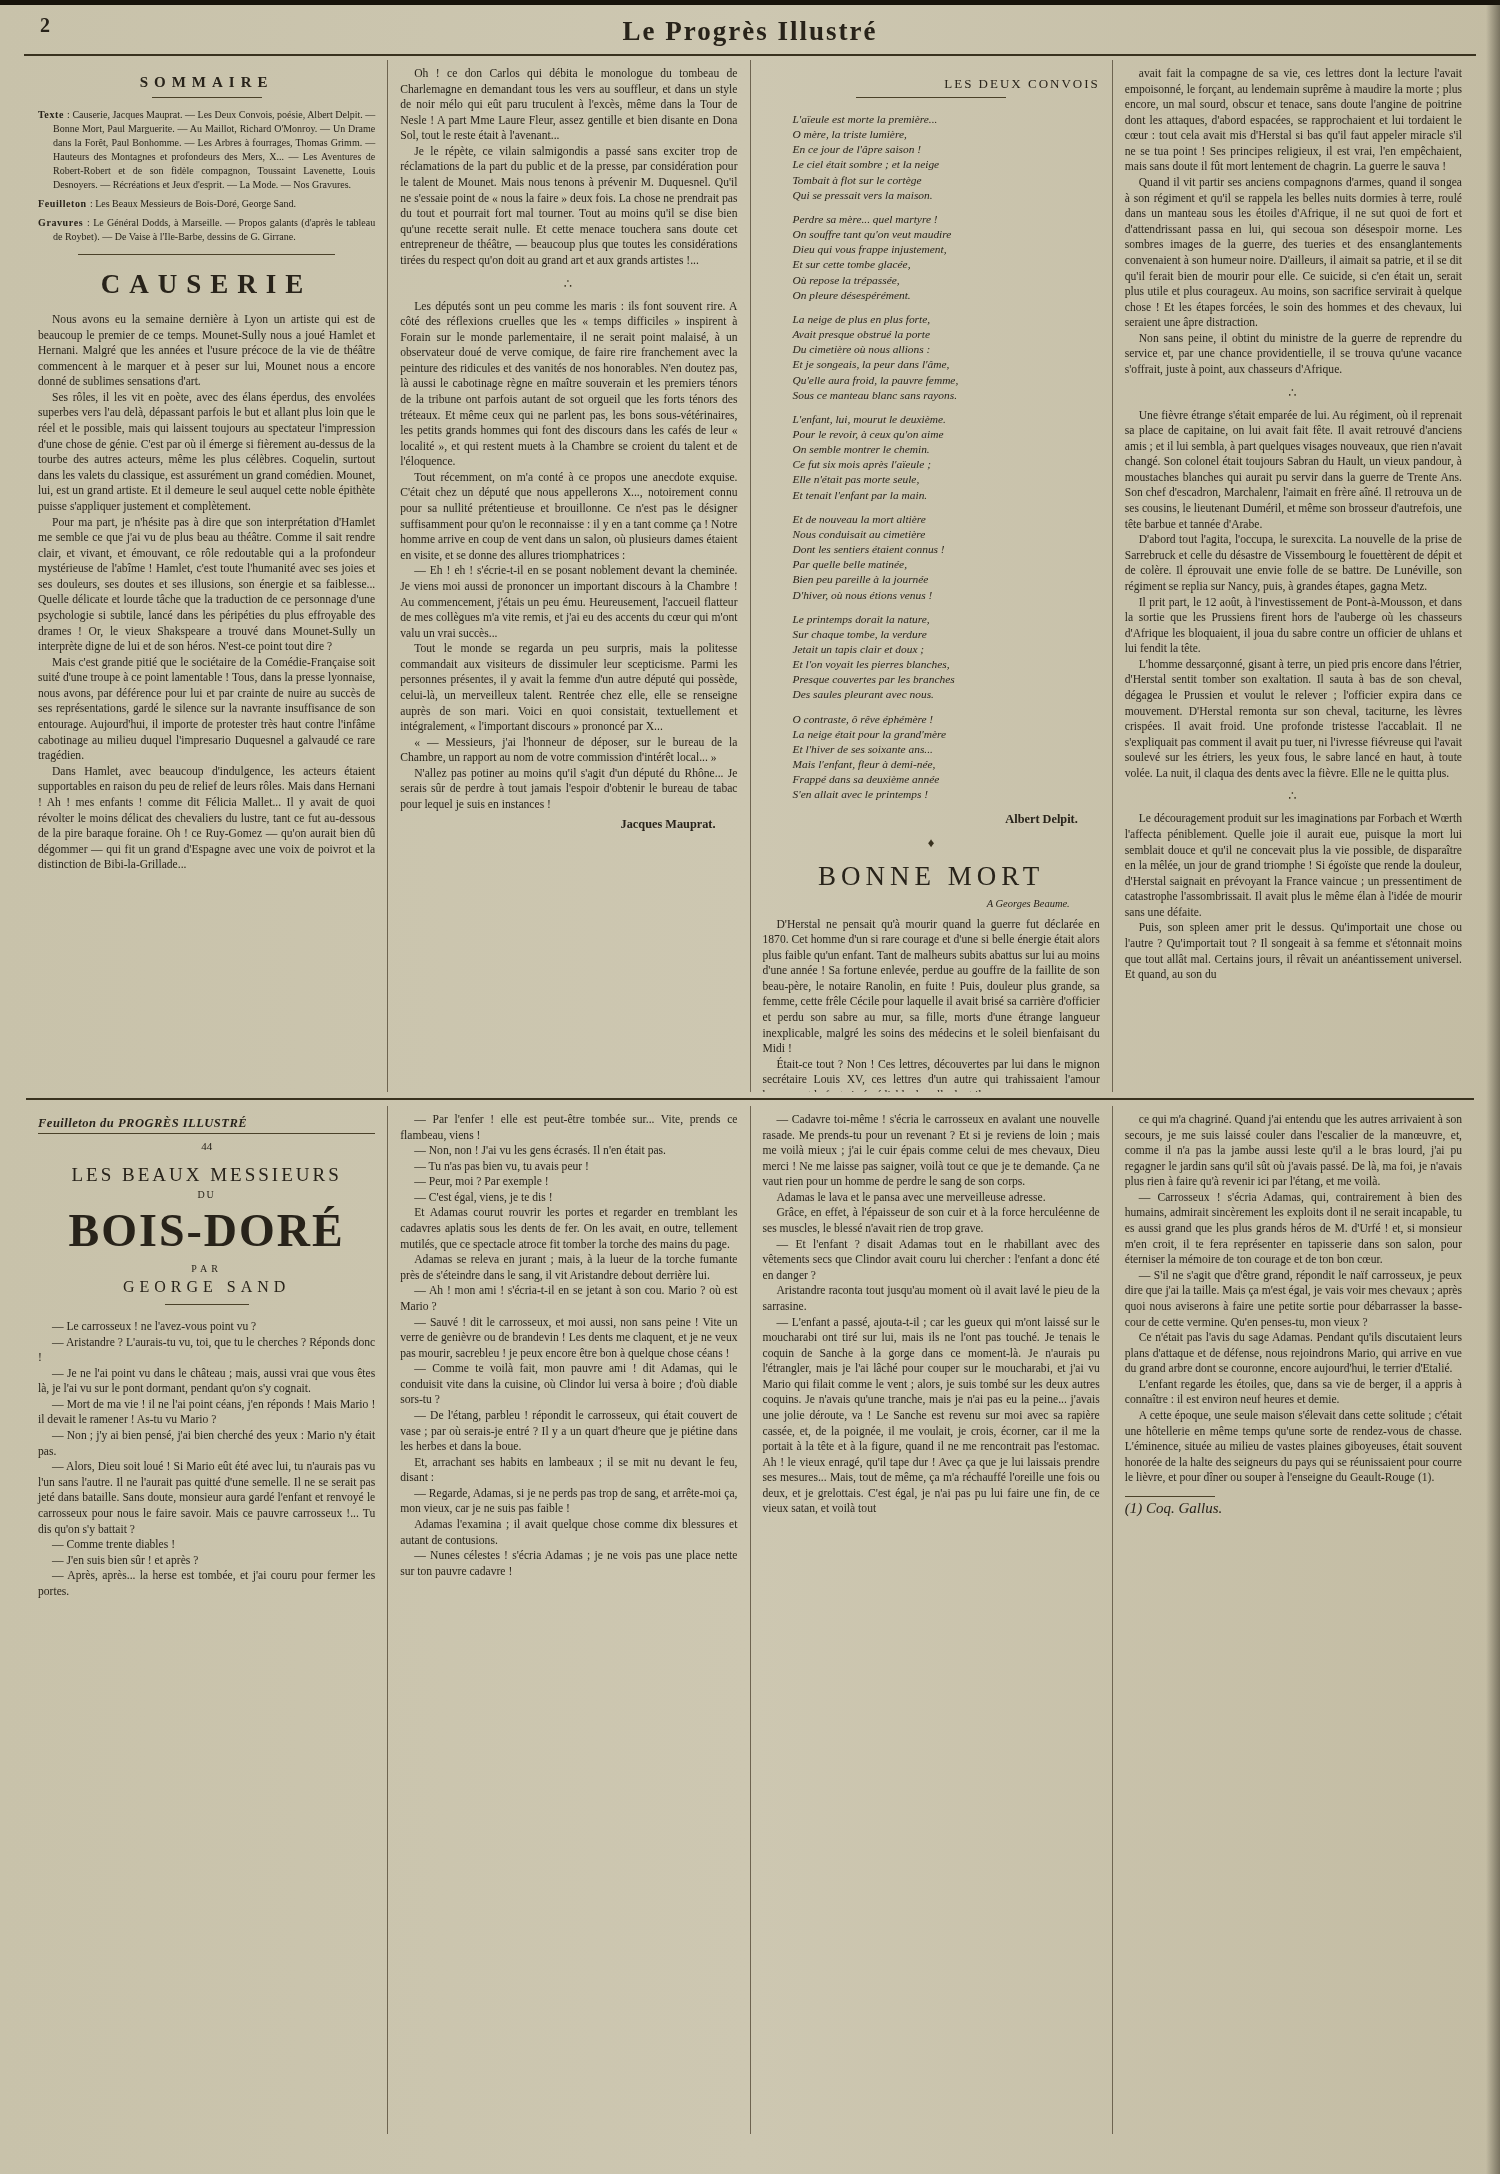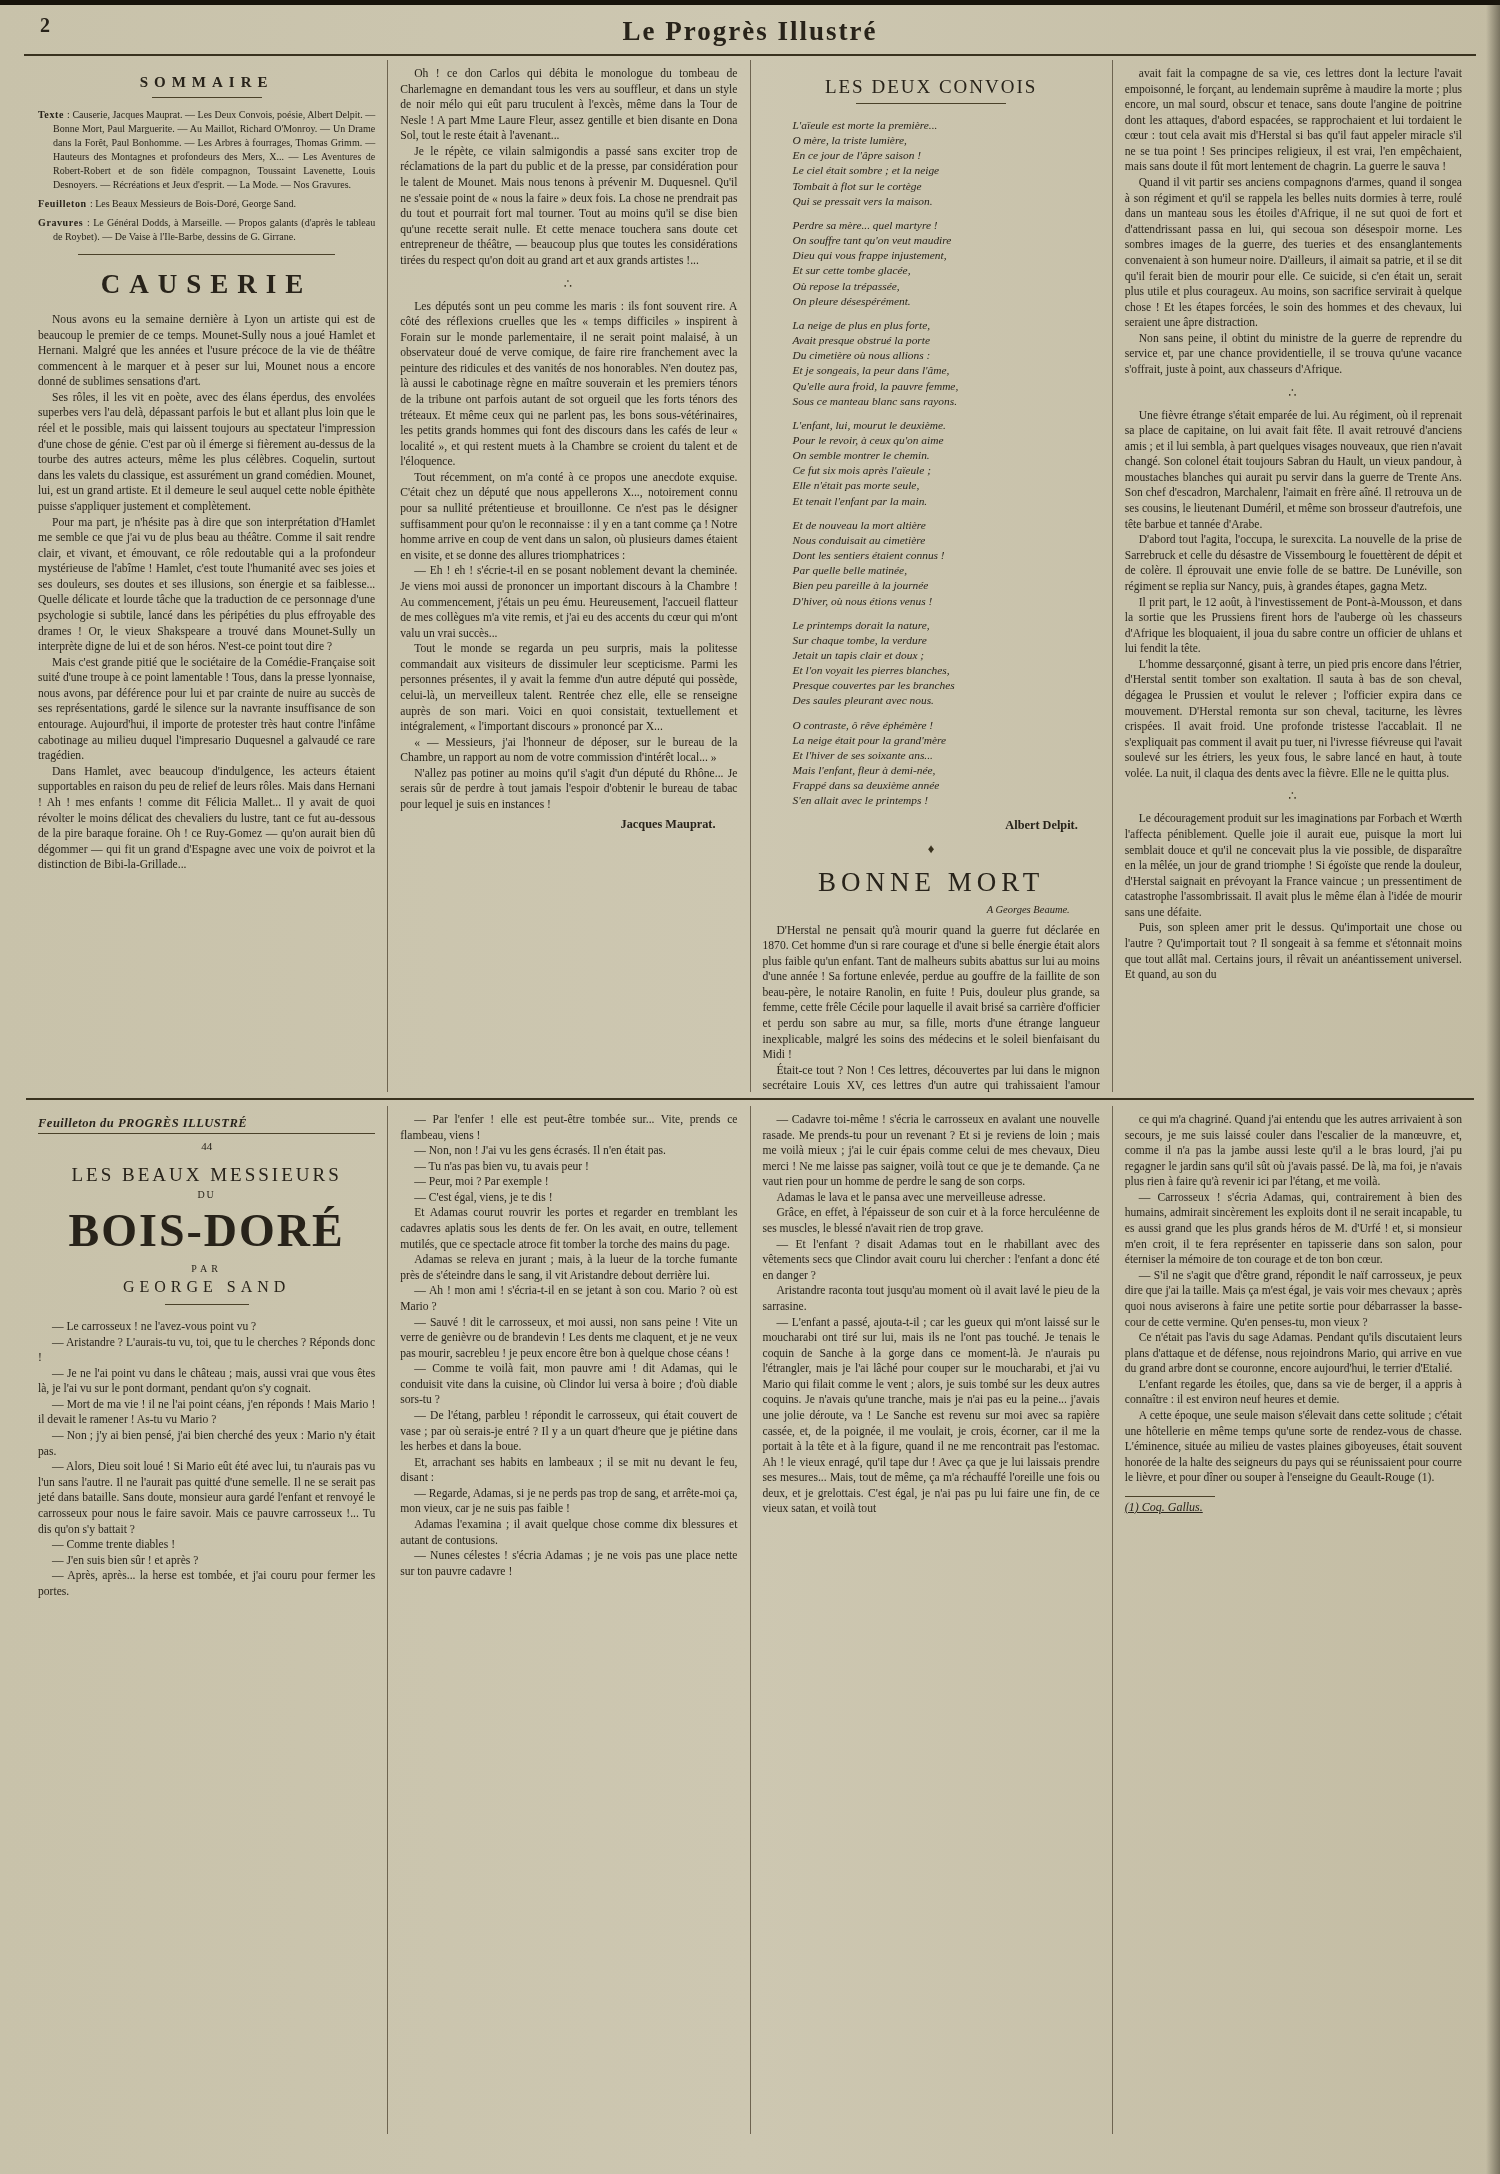--- a/index.html
+++ b/index.html
@@ -37,38 +37,38 @@
   .tiny-p .lbl { font-weight:bold; letter-spacing:0.6px; }
 
   .sommaire-h { text-align:center; font-size:15px; font-weight:bold; letter-spacing:6px; margin:8px 0 6px 0; }
   .small-rule { width:110px; border-top:1px solid #4a4129; margin:0 auto 10px auto; }
   .col-rule { border-top:1px solid #4a4129; margin:10px 40px; }
   .causerie-h { text-align:center; font-size:27px; font-weight:bold; letter-spacing:9px; margin:14px 0 12px 0; }
 
   .sep-asterism { text-align:center; font-size:13px; margin:7px 0; letter-spacing:2px; color:#3a331f; }
   .sig { text-align:right; font-weight:bold; font-size:12.3px; margin:4px 22px 4px 0; }
 
-  .poem-h { text-align:center; font-size:19px; font-weight:normal; letter-spacing:2px; margin:10px 0 5px 0; }
+  .poem-h { text-align:right; font-size:13px; font-weight:normal; letter-spacing:2px; margin:10px 0 5px 0; }
   .poem-h-rule { width:150px; border-top:1px solid #4a4129; margin:0 auto 14px auto; }
   .stanza { font-style:italic; font-size:11.4px; line-height:1.33; margin:0 0 9px 30px; white-space:pre-line; text-indent:0; text-align:left; }
   .ornament { text-align:center; font-size:13px; margin:8px 0; color:#39321f; }
   .bonne-h { text-align:center; font-size:27px; font-weight:normal; letter-spacing:5px; margin:10px 0 6px 0; }
   .dedication { text-align:right; font-style:italic; font-size:10.5px; margin:0 30px 8px 0; }
 
   .feu-header { font-size:12.5px; font-style:italic; font-weight:bold; margin:4px 0 2px 0; letter-spacing:0.5px; }
   .feu-header-rule { border-top:1px solid #4a4129; margin:2px 0 6px 0; }
   .feu-num { text-align:center; font-size:11px; margin:4px 0; }
   .feu-title1 { text-align:center; font-size:19px; letter-spacing:3px; margin:12px 0 2px 0; }
   .feu-du { text-align:center; font-size:10px; letter-spacing:2px; margin:3px 0; }
   .feu-title2 { text-align:center; font-size:46px; font-weight:bold; letter-spacing:2px; margin:4px 0 6px 0; }
   .feu-par { text-align:center; font-size:10px; letter-spacing:4px; margin:6px 0 2px 0; }
   .feu-author { text-align:center; font-size:16px; letter-spacing:5px; margin:4px 0 8px 0; }
   .feu-rule { width:84px; border-top:1px solid #4a4129; margin:6px auto 14px auto; }
   .footnote-rule { width:90px; border-top:1px solid #4a4129; margin:10px 0 3px 0; }
-  .footnote { font-size:12px; margin:0; font-style:italic;text-decoration:underline; }
+  .footnote { font-size:15px; margin:0; font-style:italic; }
 </style>
 </head>
 <body>
 
 <div class="page">
   <div class="topbar"></div>
 
   <div class="masthead">
     <span class="pagenum">2</span>
     <h1 class="masthead-title">Le Progrès Illustré</h1>

